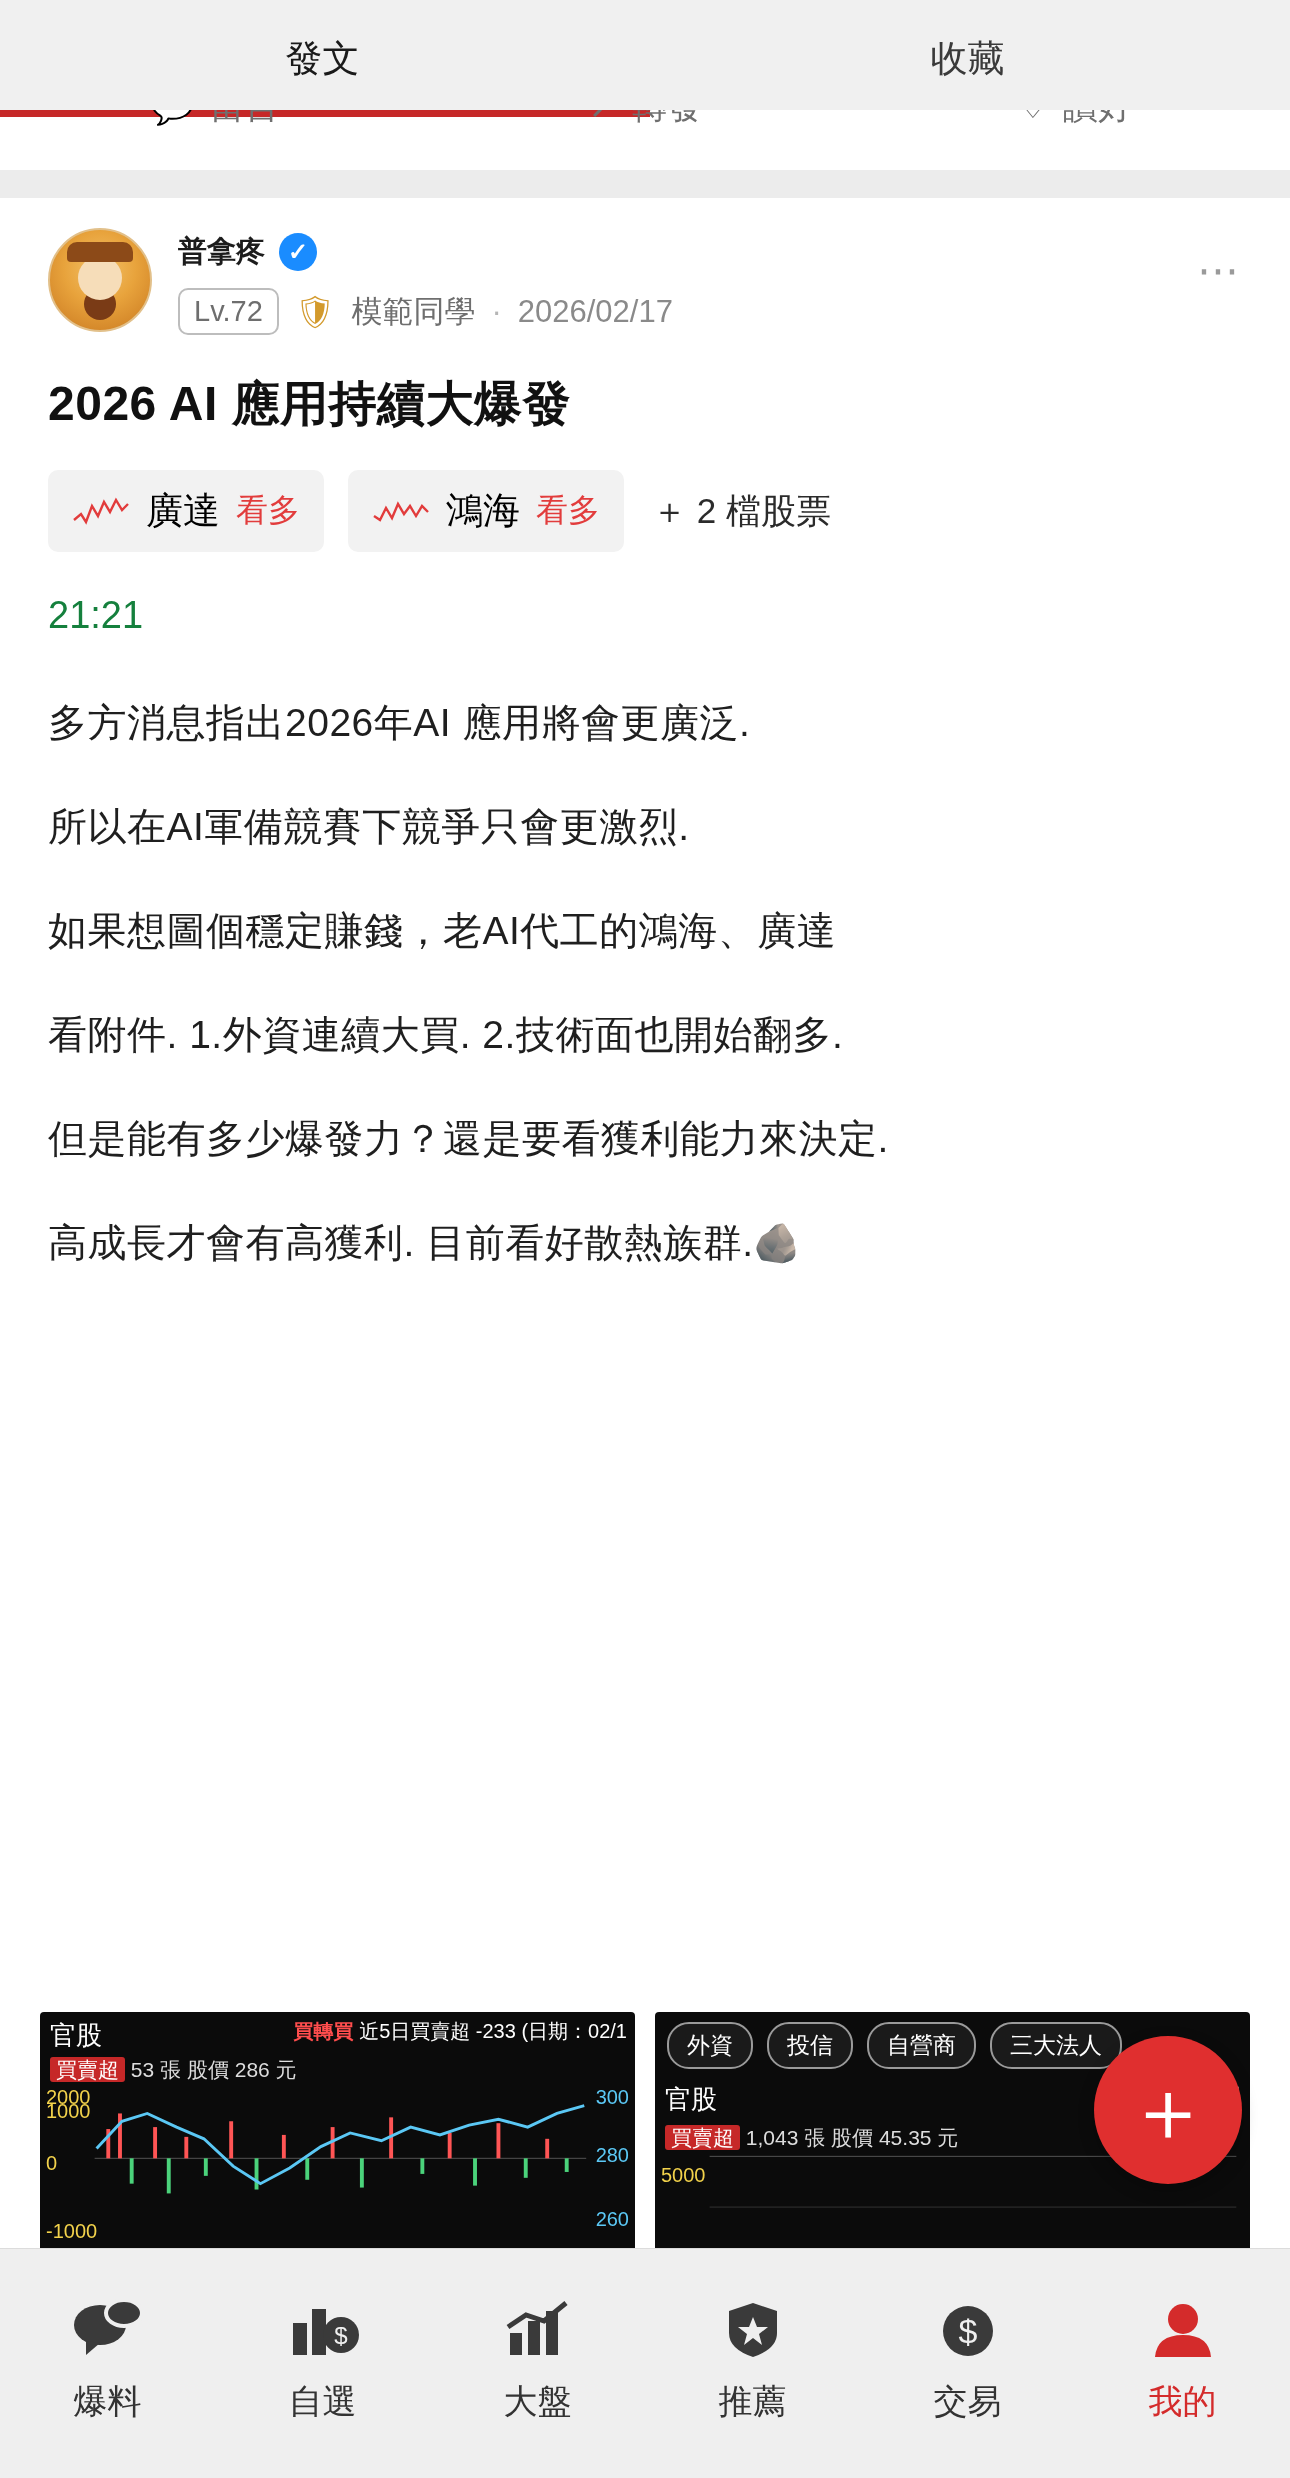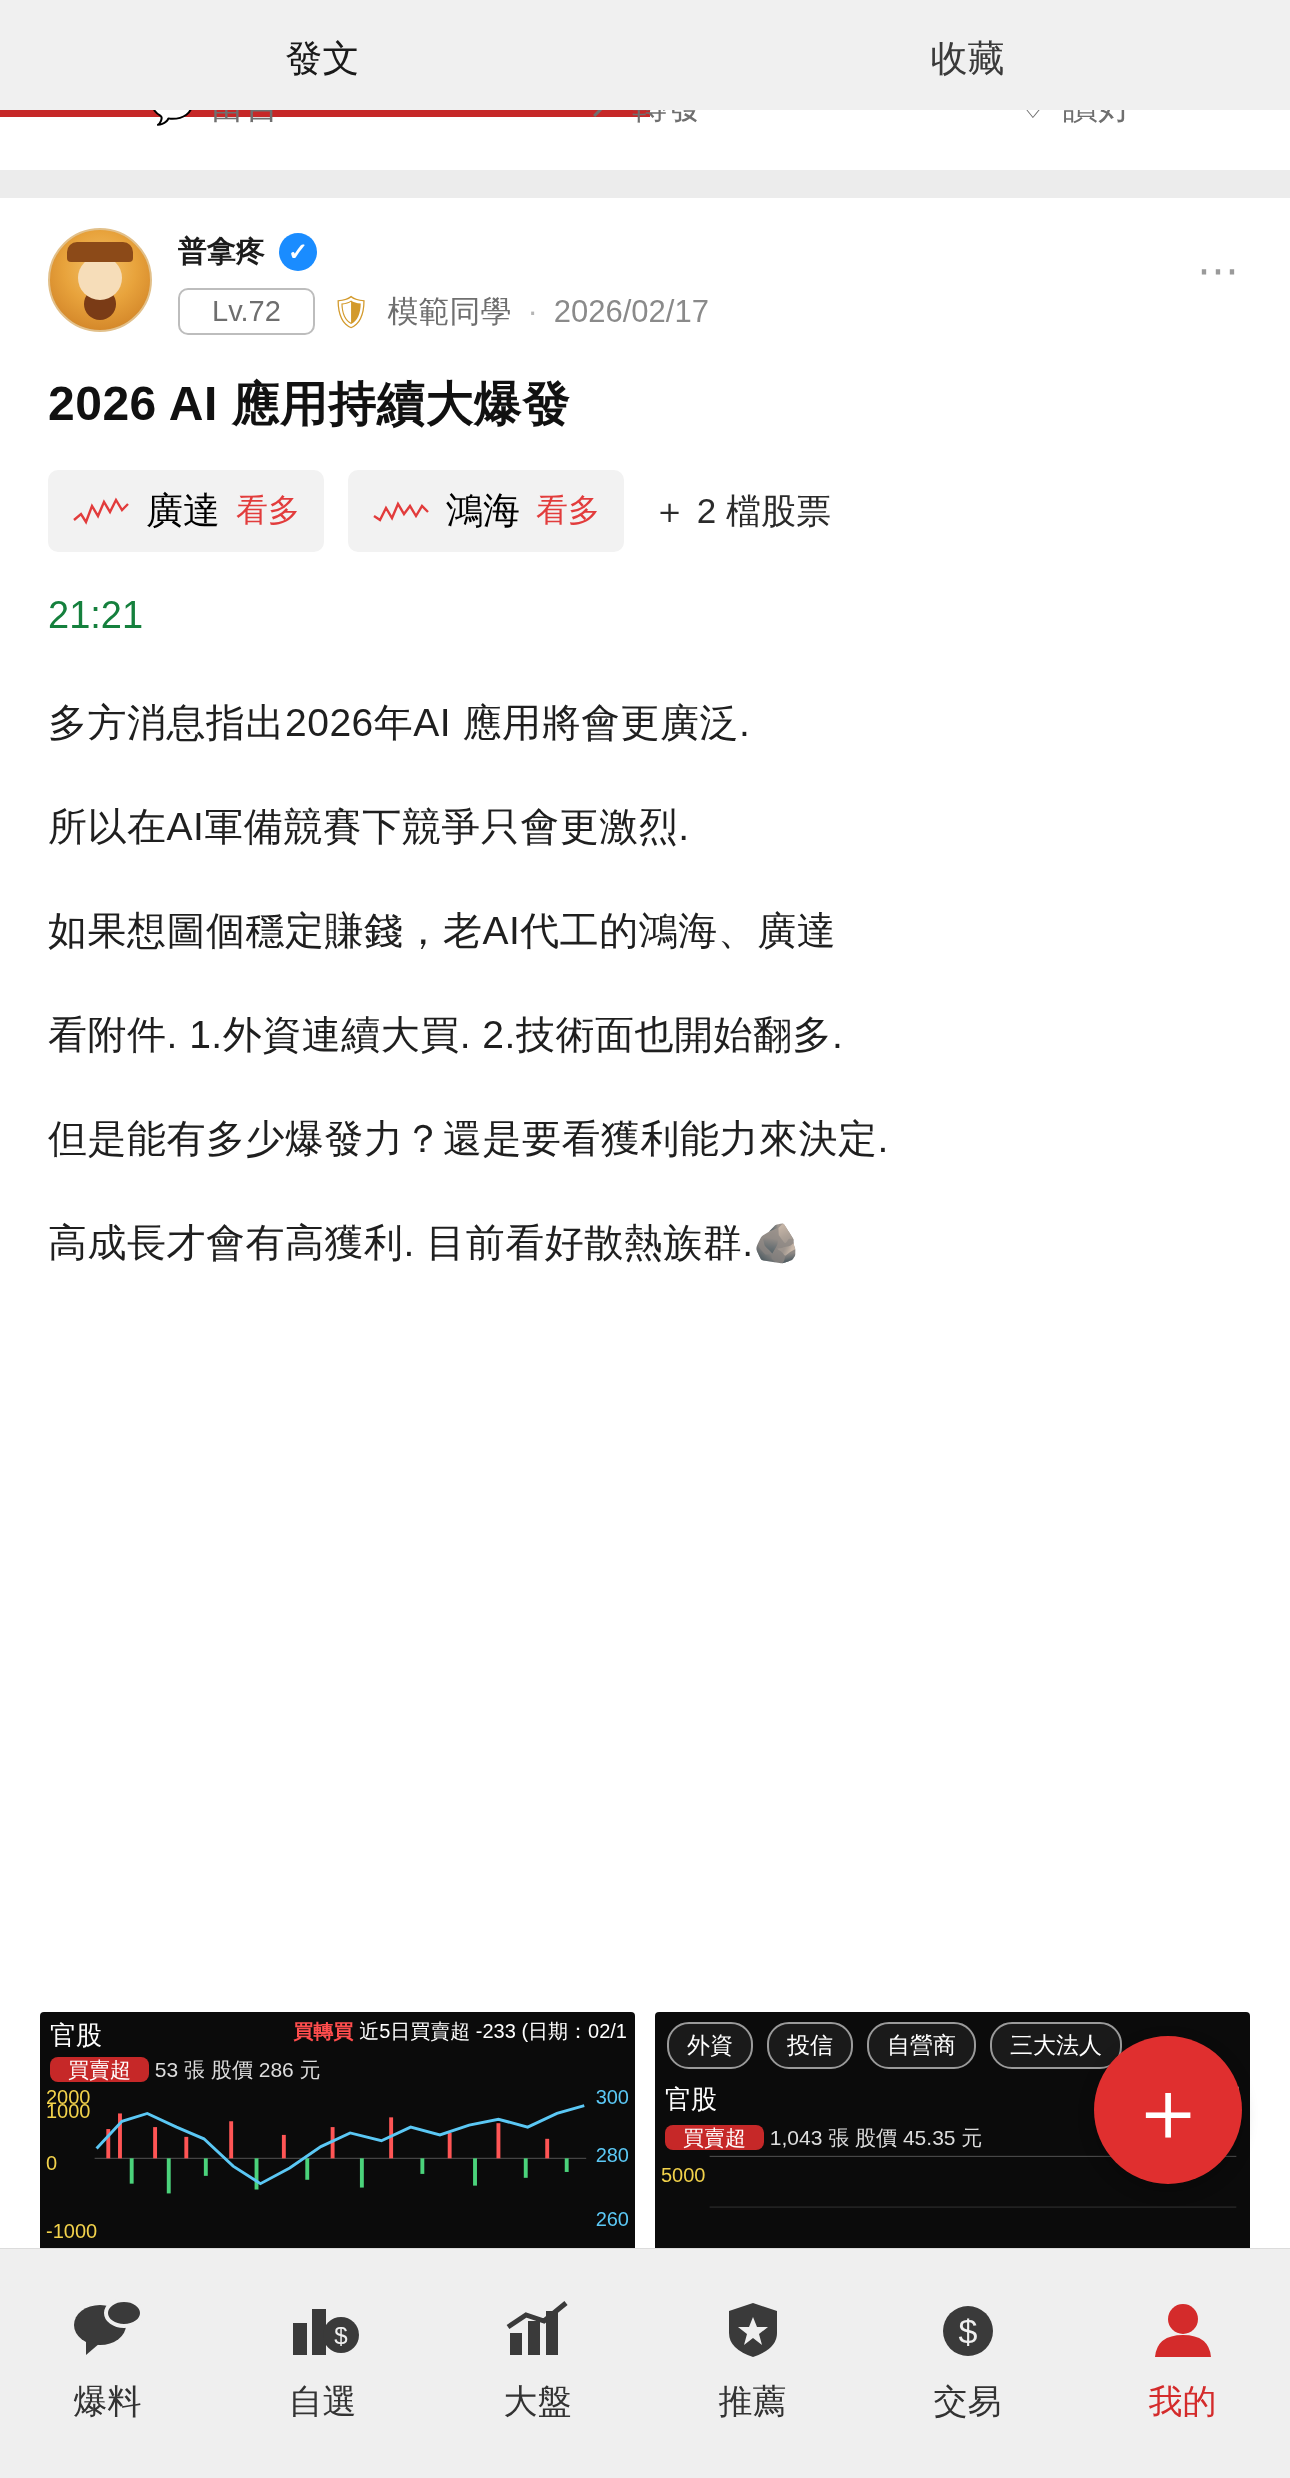--- a/index.html
+++ b/index.html
@@ -150,21 +150,21 @@
     display: flex;
     align-items: center;
     gap: 16px;
     margin-top: 16px;
     font-size: 31px;
     color: #8a8a8a;
   }
   .lv-badge {
     border: 2px solid #bdbdbd;
     border-radius: 10px;
-    padding: 5px 32px;
+    padding: 5px 14px;
     font-size: 29px;
     color: #6e6e6e;
   }
   .shield {
     color: #d39a2c;
     font-size: 32px;
   }
   .badge-label { color: #6f6f6f; }
   .dot-sep { color: #b5b5b5; }
   .post-date { color: #8a8a8a; }
@@ -269,22 +269,22 @@
   .attach-hdr-right .red { color: #ff4d4d; font-weight: bold; }
   .attach-sub {
     position: absolute;
     top: 44px; left: 10px;
     font-size: 21px;
     color: #dddddd;
   }
   .attach-sub .tagred {
     background: #c62828;
     color: #fff;
-    padding: 1px 18px;
-    border-radius: 8px;
+    padding: 1px 6px;
+    border-radius: 3px;
     margin-top: 20px;
   }
   .axis-l {
     position: absolute;
     left: 6px;
     font-size: 20px;
     color: #f2d24b;
   }
   .axis-r {
     position: absolute;

